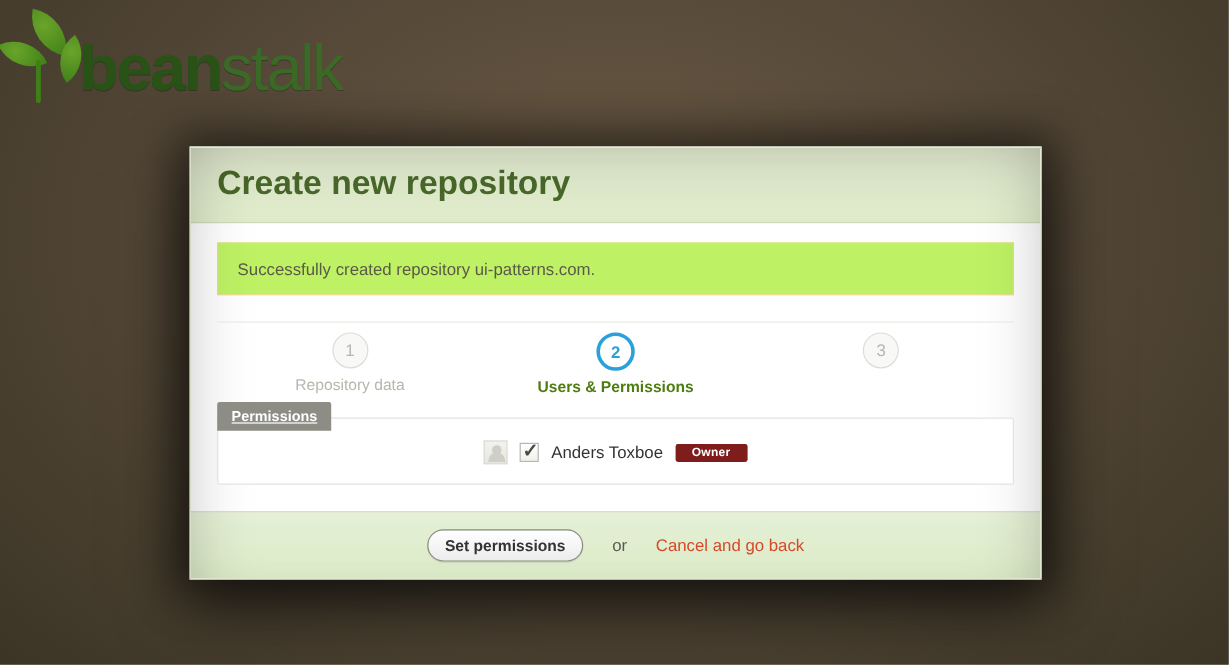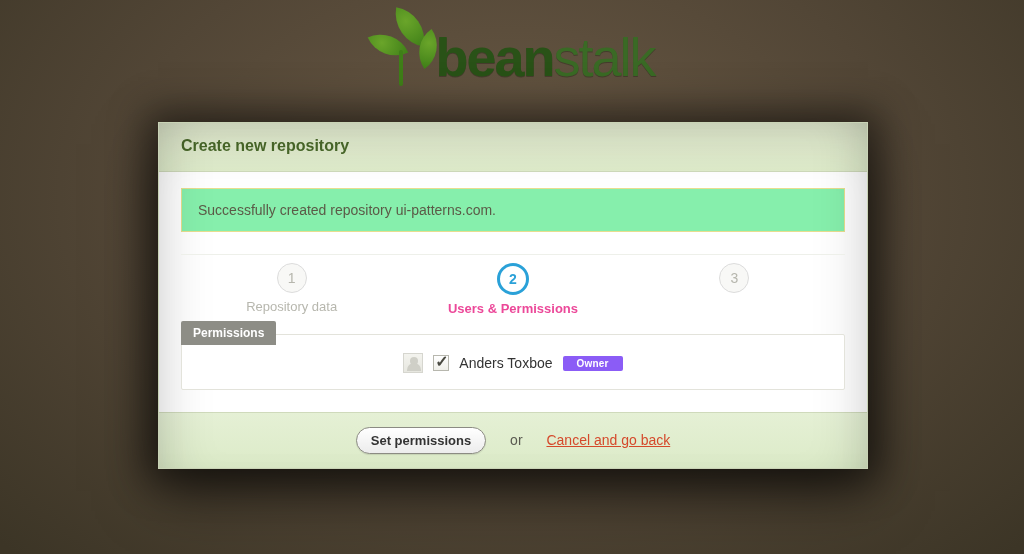--- a/index.html
+++ b/index.html
@@ -8,21 +8,21 @@
     background: radial-gradient(ellipse 70% 90% at 50% 35%, #6b5a45 0%, #524636 55%, #3c3526 100%);
     font-family: "Helvetica Neue", Arial, sans-serif;
     position: relative;
     overflow: hidden;
   }
 
   
   .logo-wrap {
     position: absolute;
     top: 10px; left: 0; right: 0;
-    display: flex; justify-content: center;
+    display: flex; justify-content: flex-start;
   }
   .logo {
     display: flex; align-items: flex-end;
     color: #2a5219;
     text-shadow: 0 1px 0 rgba(0,0,0,.25);
   }
   .leaves {
     position: relative;
     width: 72px; height: 72px;
     margin-right: -6px;
@@ -71,31 +71,31 @@
                 inset 40px 0 55px -40px rgba(0,0,0,.18),
                 inset -40px 0 55px -40px rgba(0,0,0,.18);
   }
 
   .card-head {
     background: linear-gradient(#e9f2d6, #dfeccb);
     border-bottom: 1px solid #cfdabb;
     padding: 14px 22px 16px 22px;
   }
   .card-head h1 {
-    font-size: 16px;
+    font-size: 28px;
     font-weight: 700;
     color: #4a6a2a;
   }
 
   .card-body {
     padding: 16px 22px 4px 22px;
   }
 
   .flash {
-    background: #86efac;
+    background: #bef264;
     border: 1px solid #e7de8f;
     color: #5b5a47;
     padding: 13px 16px;
     font-size: 14px;
     margin-bottom: 22px;
   }
 
   .steps {
     display: flex;
     margin: 0 0 18px 0;
@@ -129,41 +129,42 @@
     color: #2aa1d8;
     font-weight: 700;
     background:#fff;
     width:32px; height:32px;
   }
   .step-label {
     font-size: 13px;
     color: #b7b7ae;
   }
   .step.active .step-label {
-    color: #ec4899;
+    color: #4d7c0f;
     font-weight: 700;
   }
 
   .perm-box {
     border: 1px solid #e3e3db;
     border-radius: 2px;
     background: #fff;
     padding: 18px 16px 16px 16px;
     margin-bottom: 18px;
     position: relative;
   }
   .perm-tab {
     position: absolute;
     top: -14px; left: -1px;
     background: #8d8d86;
     color: #fff;
     font-size: 12px;
     font-weight: 600;
     padding: 5px 12px;
     border-radius: 2px 2px 0 0;
+    text-decoration: underline;
   }
   .perm-row {
     display: flex;
     align-items: center;
     gap: 10px;
     flex-direction: column;
   }
   .perm-left { flex: 1; display:flex; align-items:center; gap:10px; }
   .perm-right { flex: 0 0 180px; display:flex; align-items:center; gap:8px; }
 
@@ -203,21 +204,21 @@
   .chk:checked::after {
     content:"✓";
     position:absolute;
     top:-4px; left:1px;
     font-size:16px;
     color:#4a4a42;
     font-weight:bold;
   }
 
   .owner-badge {
-    background:#8b5cf6;
+    background:#7f1d1d;
     color:#fff;
     font-size:10px;
     font-weight:700;
     padding:2px 14px;
     border-radius:2px;
     letter-spacing:.2px;
   }
   .user-name { font-size:14px; color:#333; }
 
   .perm-right label { font-size:14px; color:#333; }
@@ -237,21 +238,20 @@
     padding: 5px 14px;
     font-size: 13px;
     font-weight: 700;
     color:#333;
     cursor:pointer;
     box-shadow: 0 1px 1px rgba(0,0,0,.1);
   }
   .or-text { margin: 0 20px; }
   .cancel-link {
     color: #d5492b;
-    text-decoration: underline;
     cursor:pointer;
   }
 </style>
 </head>
 <body>
 
 <div class="logo-wrap">
   <div class="logo">
     <div class="leaves">
       <span class="leaf l1"></span>

